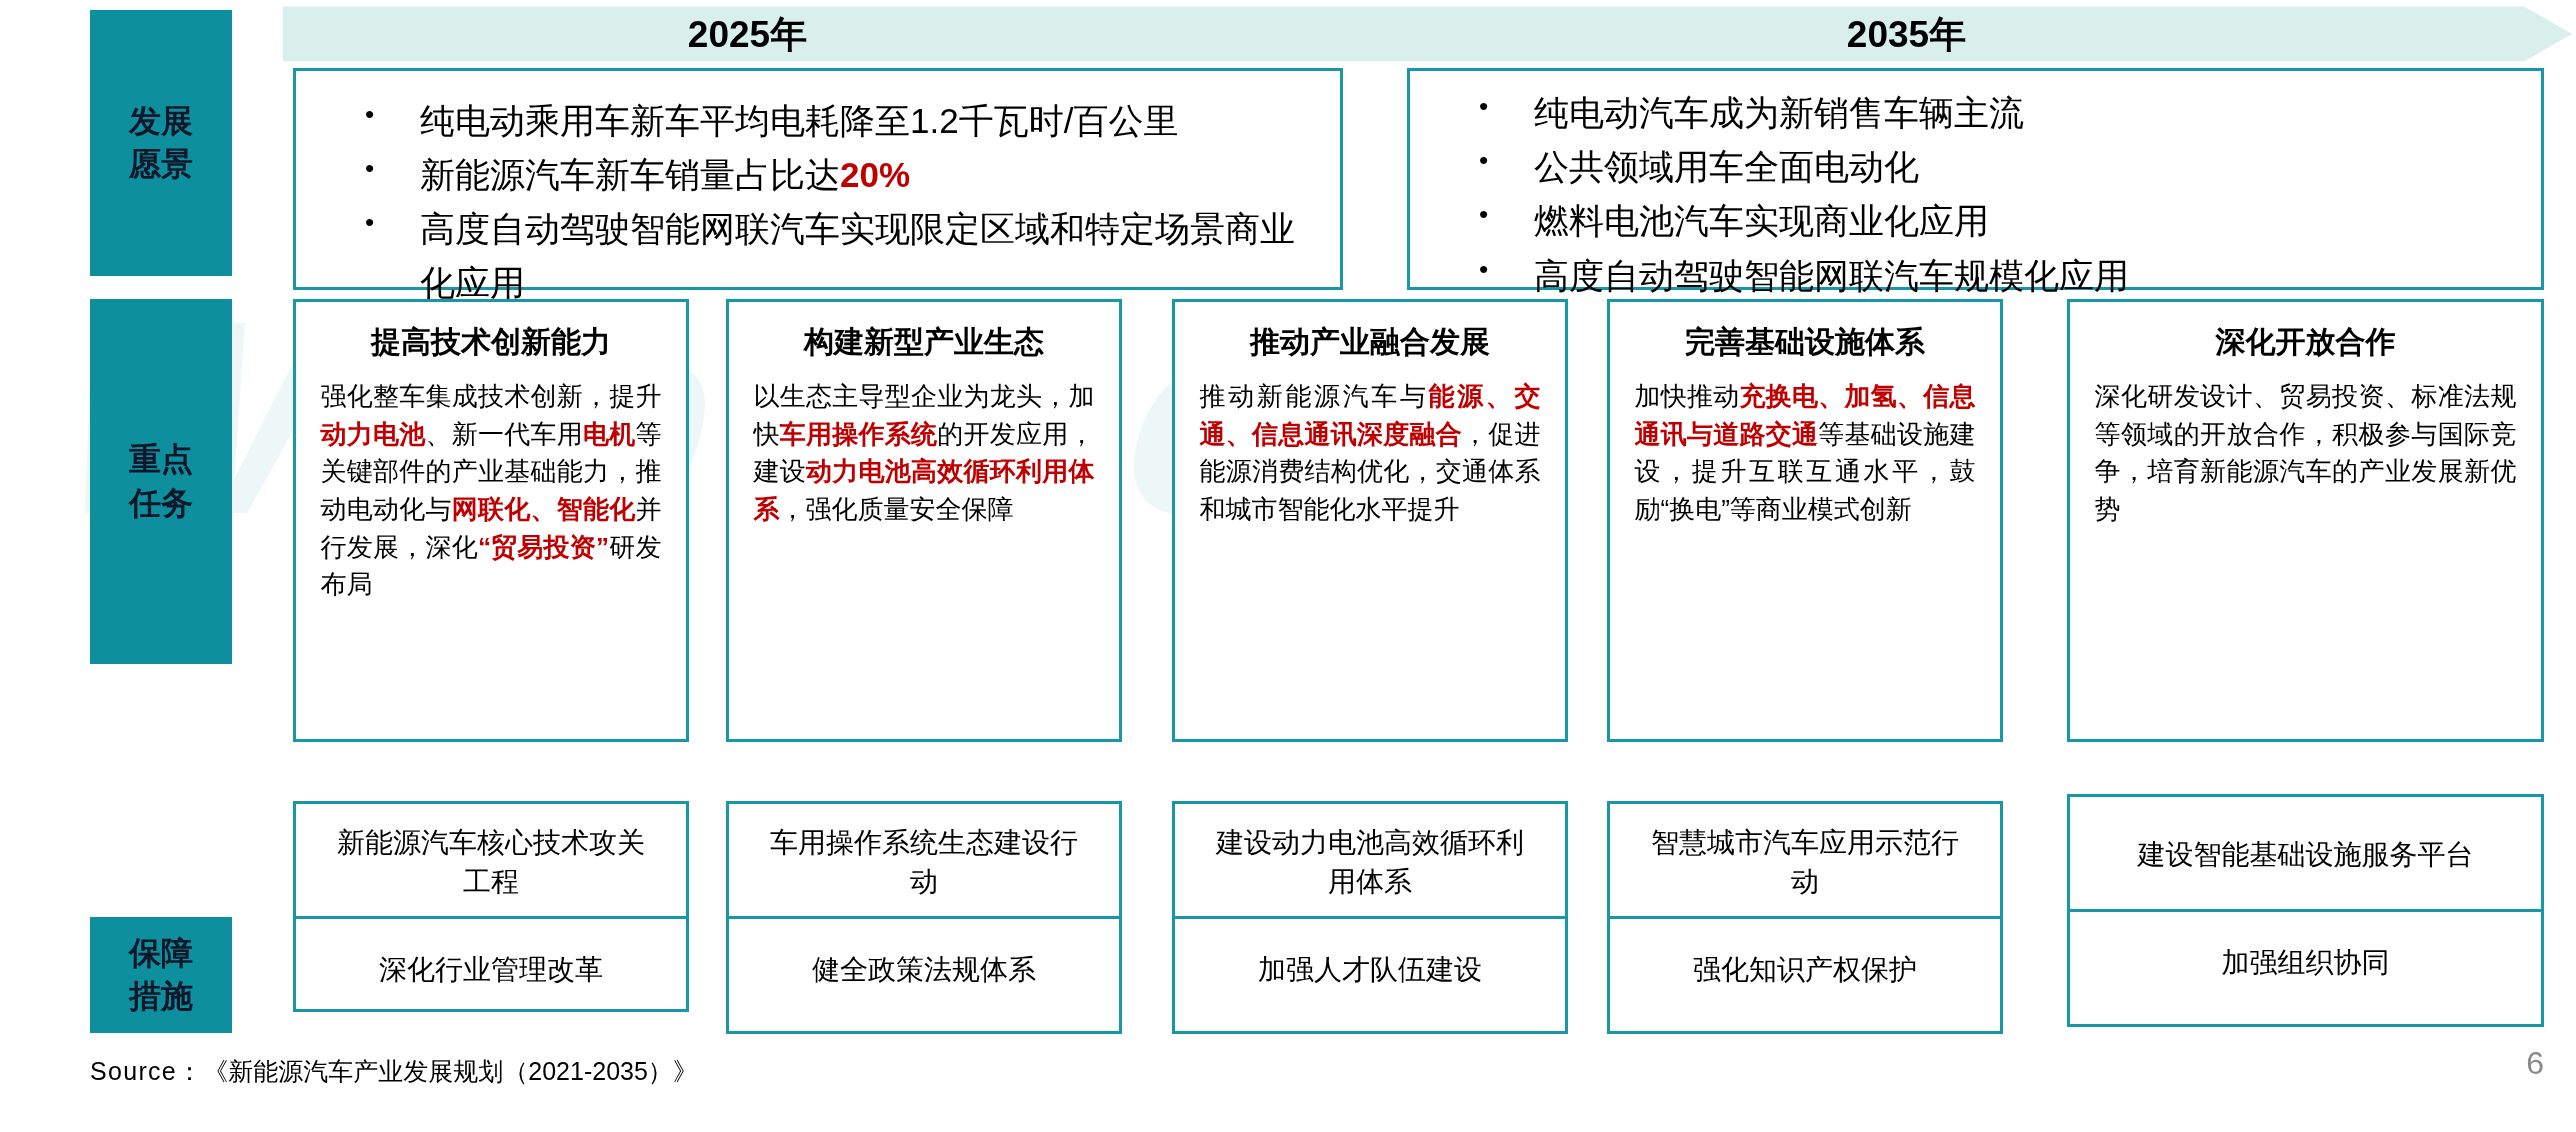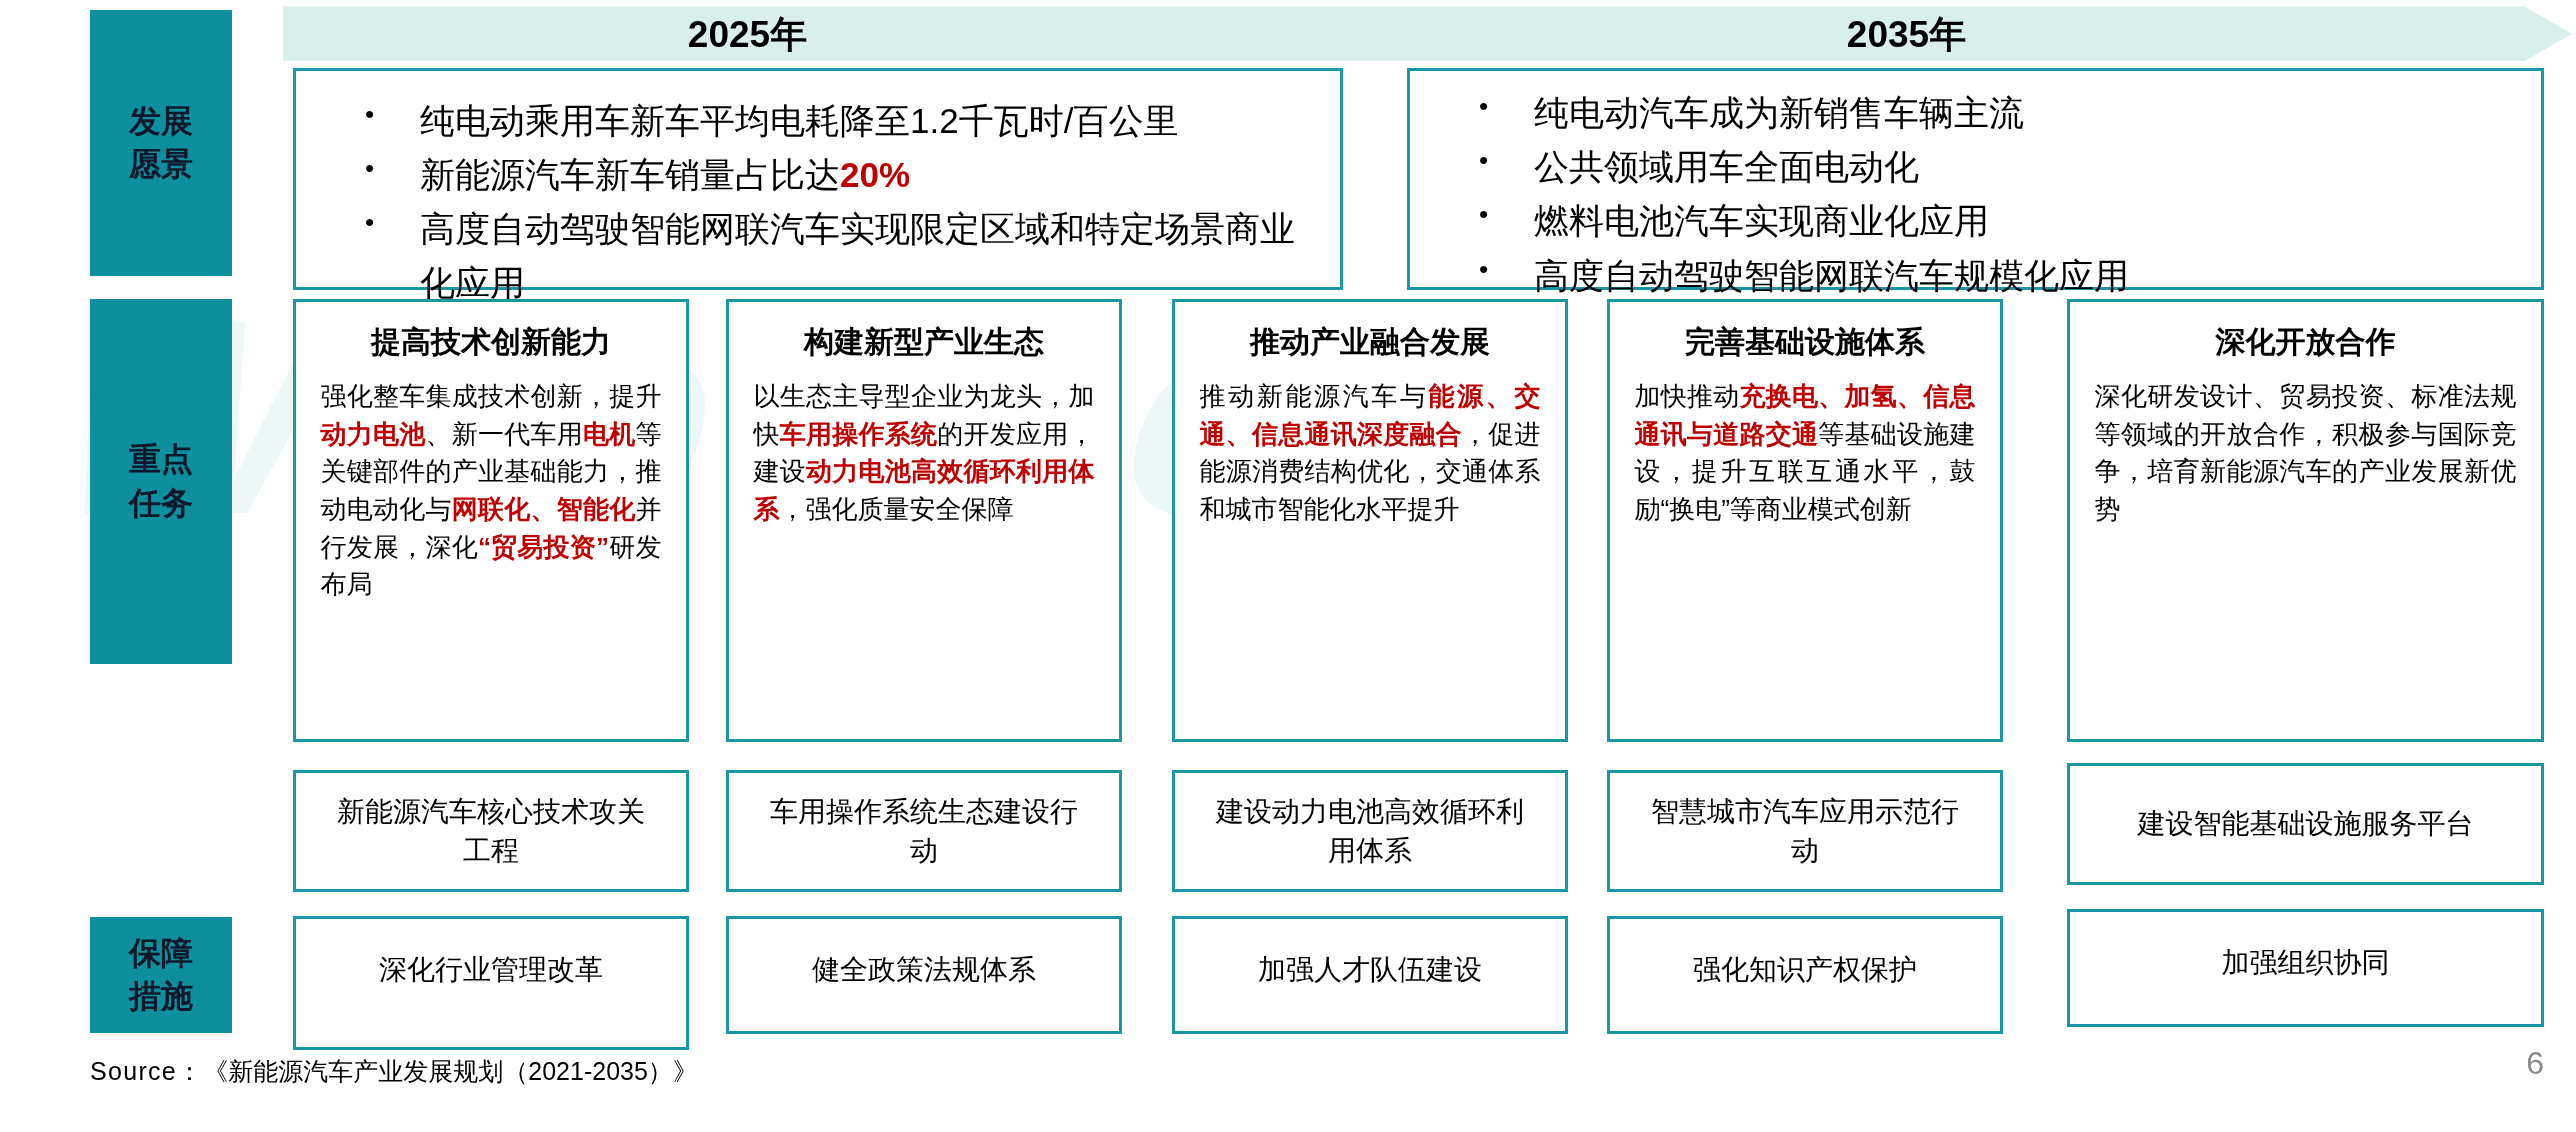--- a/index.html
+++ b/index.html
@@ -63,30 +63,30 @@
   .task-title{
     font-size:30px;font-weight:700;text-align:center;margin:22px 13px 18px 13px;line-height:1.2;
   }
   .task-body{
     font-size:26px;line-height:1.45;margin:0 24.5px;text-align:justify;
     text-justify:inter-ideograph;word-break:break-all;
   }
   .red{color:#c00000;font-weight:700;}
   
   .special{display:flex;align-items:center;justify-content:center;text-align:center;
-    font-size:28px;line-height:1.4;padding:0 32px;}
+    font-size:28px;line-height:1.4;padding:0 32px;margin-top:31px;}
   #special-0{left:293px;top:770px;width:396px;height:122px;}
   #special-1{left:726px;top:770px;width:396px;height:122px;}
   #special-2{left:1172px;top:770px;width:396px;height:122px;}
   #special-3{left:1607px;top:770px;width:396px;height:122px;}
   #special-4{left:2067px;top:763px;width:477px;height:122px;}
   
   .safe{display:flex;align-items:flex-start;justify-content:center;text-align:center;
     font-size:28px;line-height:1.4;padding-top:31px;box-sizing:border-box;}
-  #safe-0{left:293px;top:916px;width:396px;height:134px;}
+  #safe-0{left:293px;top:916px;width:396px;height:96px;}
   #safe-1{left:726px;top:916px;width:396px;height:118px;}
   #safe-2{left:1172px;top:916px;width:396px;height:118px;}
   #safe-3{left:1607px;top:916px;width:396px;height:118px;}
   #safe-4{left:2067px;top:909px;width:477px;height:118px;}
   
   .source{position:absolute;left:90px;top:1055px;font-size:25px;}
   .source .src-label{letter-spacing:1.3px;}
   .pagenum{position:absolute;left:2454px;top:1045px;width:90px;text-align:right;
     font-size:32px;color:#8a8a8a;}
 </style>

